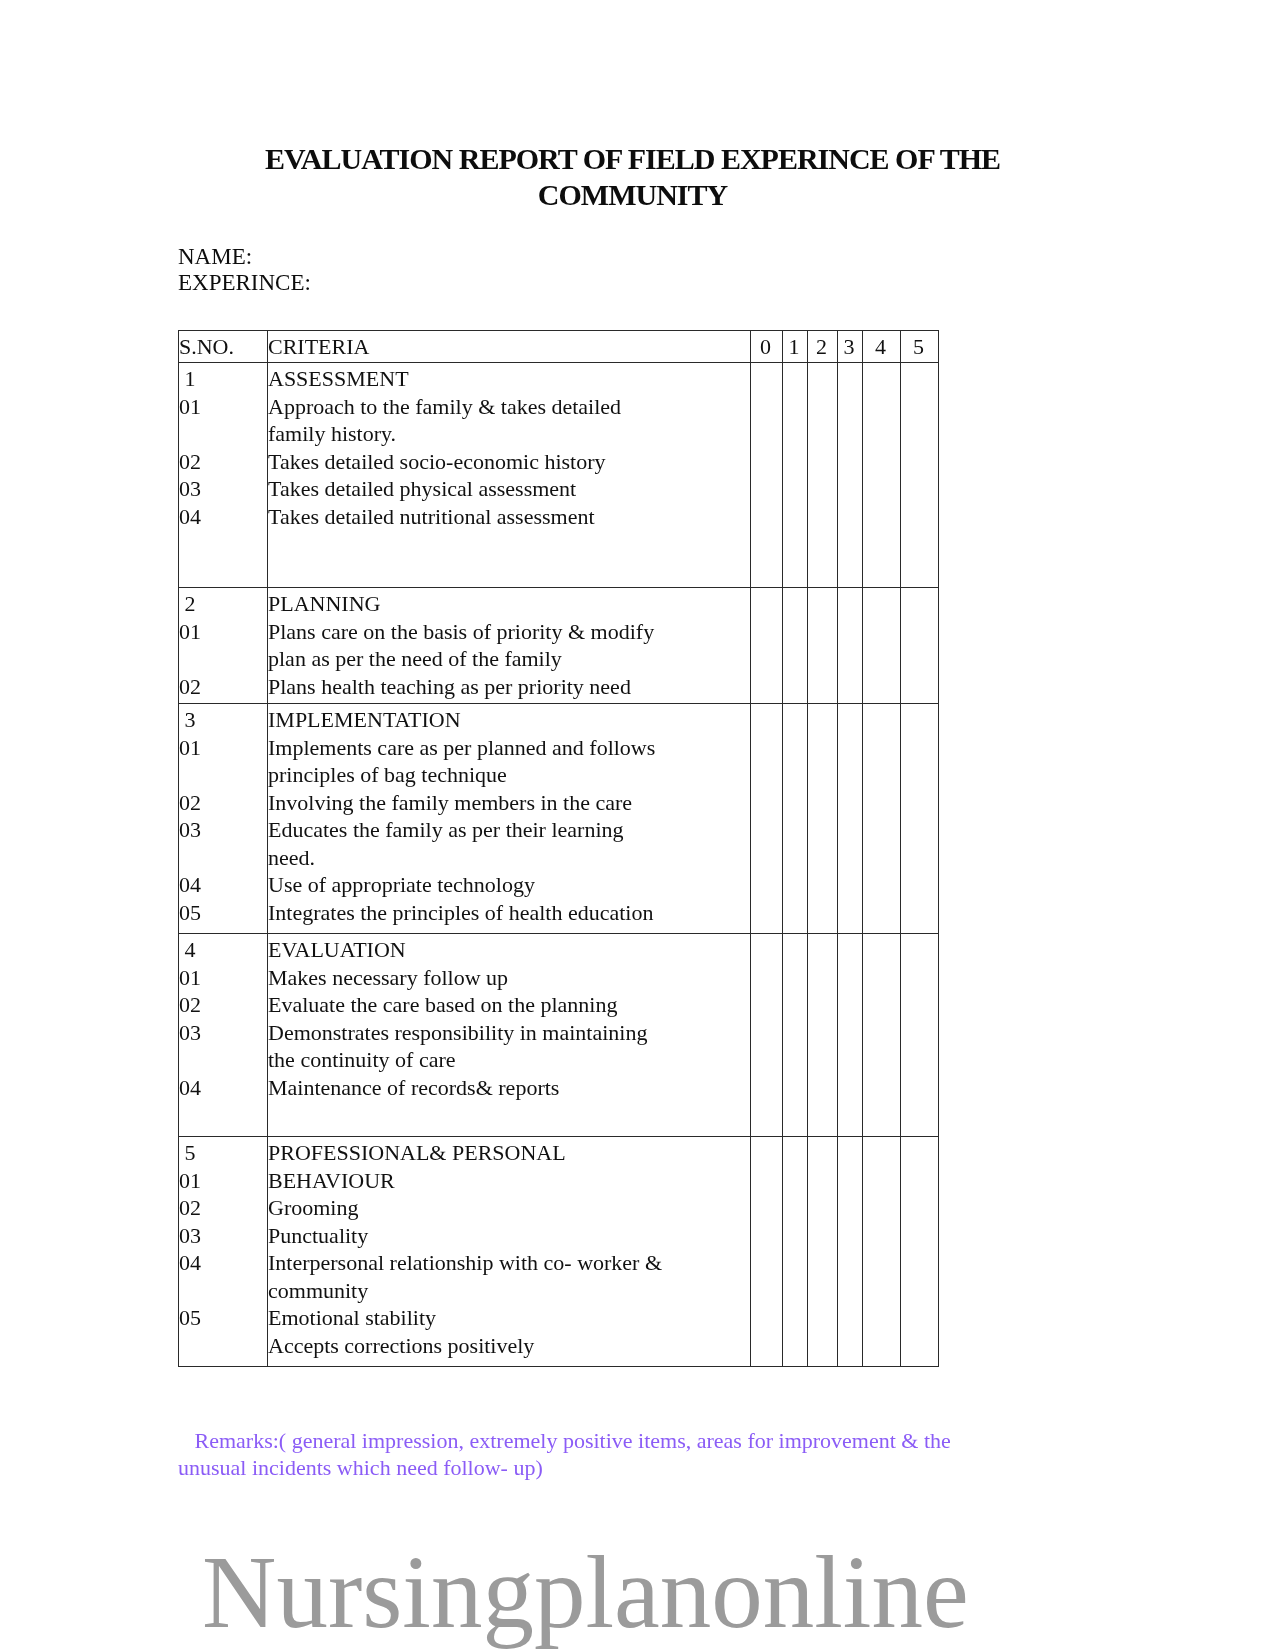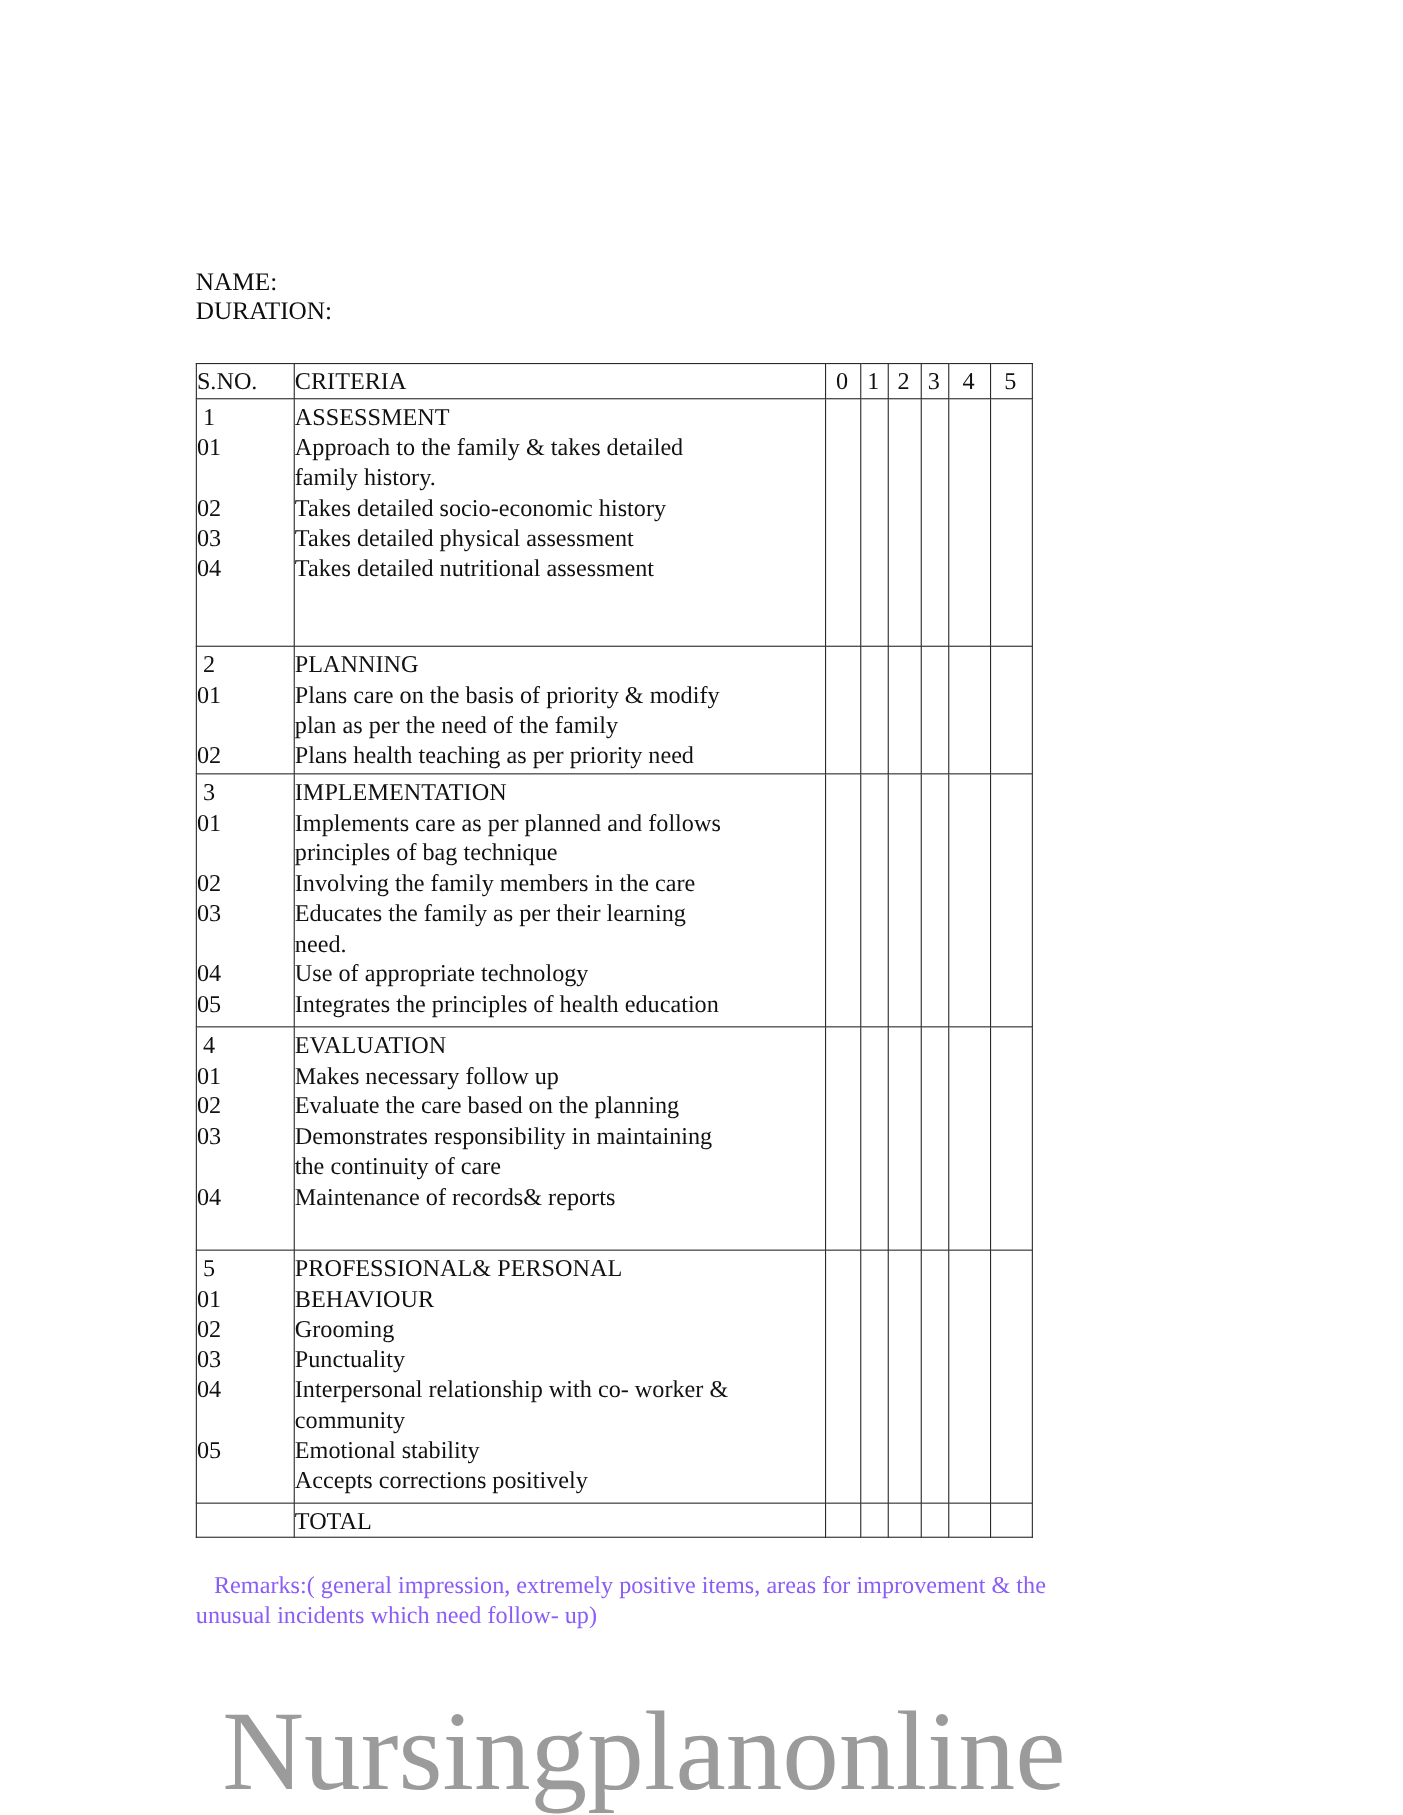--- a/index.html
+++ b/index.html
@@ -71,23 +71,25 @@
     color: #9b9b9b;
     white-space: nowrap;
     letter-spacing: 0px;
   }
 </style>
 </head>
 <body>
 
 <div class="page">
 
+  <div class="doc-title">EVALUATION REPORT OF FIELD EXPERINCE OF THE
+COMMUNITY</div>
 
   <div class="field-label name-label">NAME:</div>
-  <div class="field-label duration-label">DURATION:</div>
+  <div class="field-label duration-label">EXPERINCE:</div>
 
   <table class="eval-table">
     <colgroup>
       <col style="width:89px">
       <col style="width:483px">
       <col style="width:32px">
       <col style="width:25px">
       <col style="width:30px">
       <col style="width:25px">
       <col style="width:38px">
@@ -202,30 +204,20 @@
 community
 Emotional stability
 Accepts corrections positively</td>
         <td class="score-cell"></td>
         <td class="score-cell"></td>
         <td class="score-cell"></td>
         <td class="score-cell"></td>
         <td class="score-cell"></td>
         <td class="score-cell"></td>
       </tr>
-      <tr class="row-total">
-        <td class="sno-cell"></td>
-        <td class="criteria-cell total-cell">TOTAL</td>
-        <td class="score-cell"></td>
-        <td class="score-cell"></td>
-        <td class="score-cell"></td>
-        <td class="score-cell"></td>
-        <td class="score-cell"></td>
-        <td class="score-cell"></td>
-      </tr>
     </tbody>
   </table>
 
   <div class="remarks">   Remarks:( general impression, extremely positive items, areas for improvement &amp; the
 unusual incidents which need follow- up)</div>
 
   <div class="watermark" style="color: rgb(155, 155, 155);">Nursingplanonline</div>
 
 </div>
 

